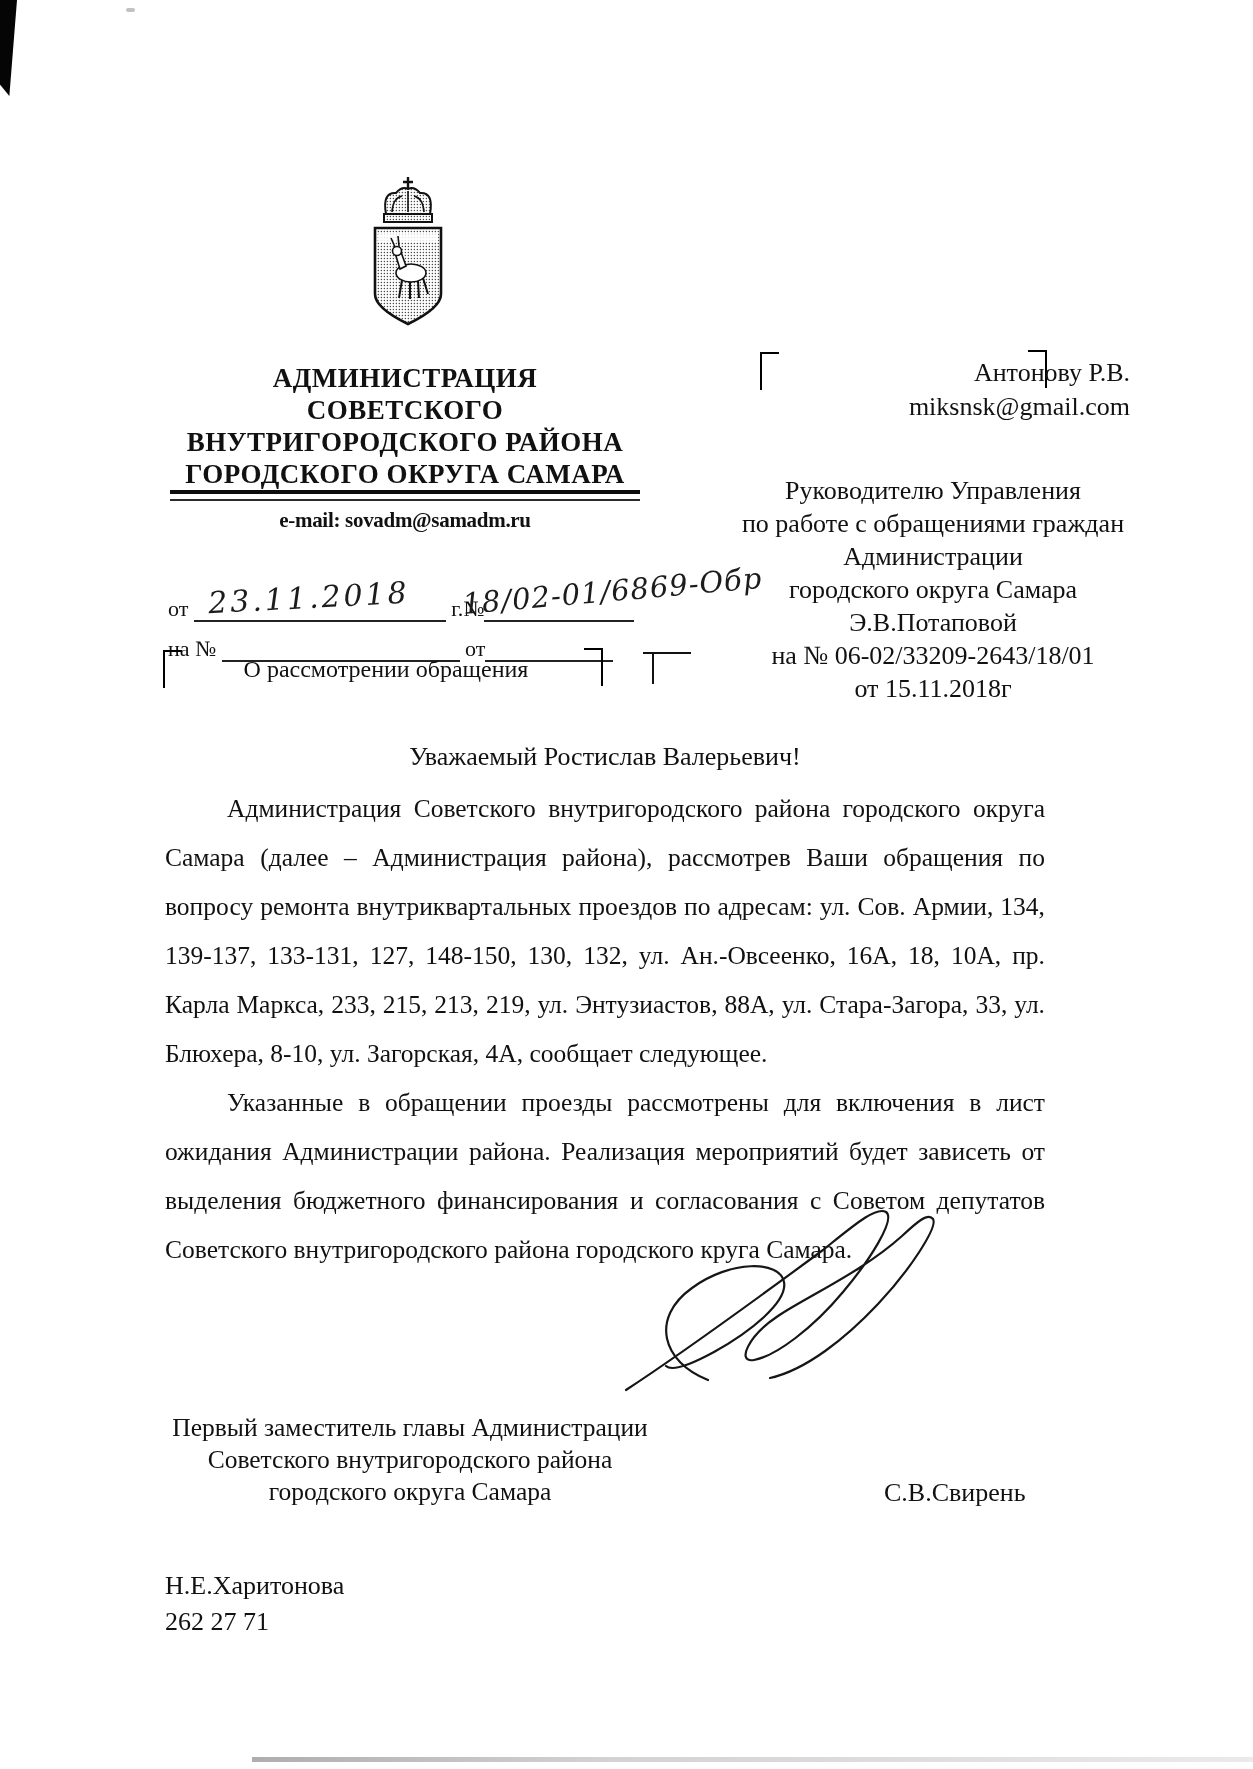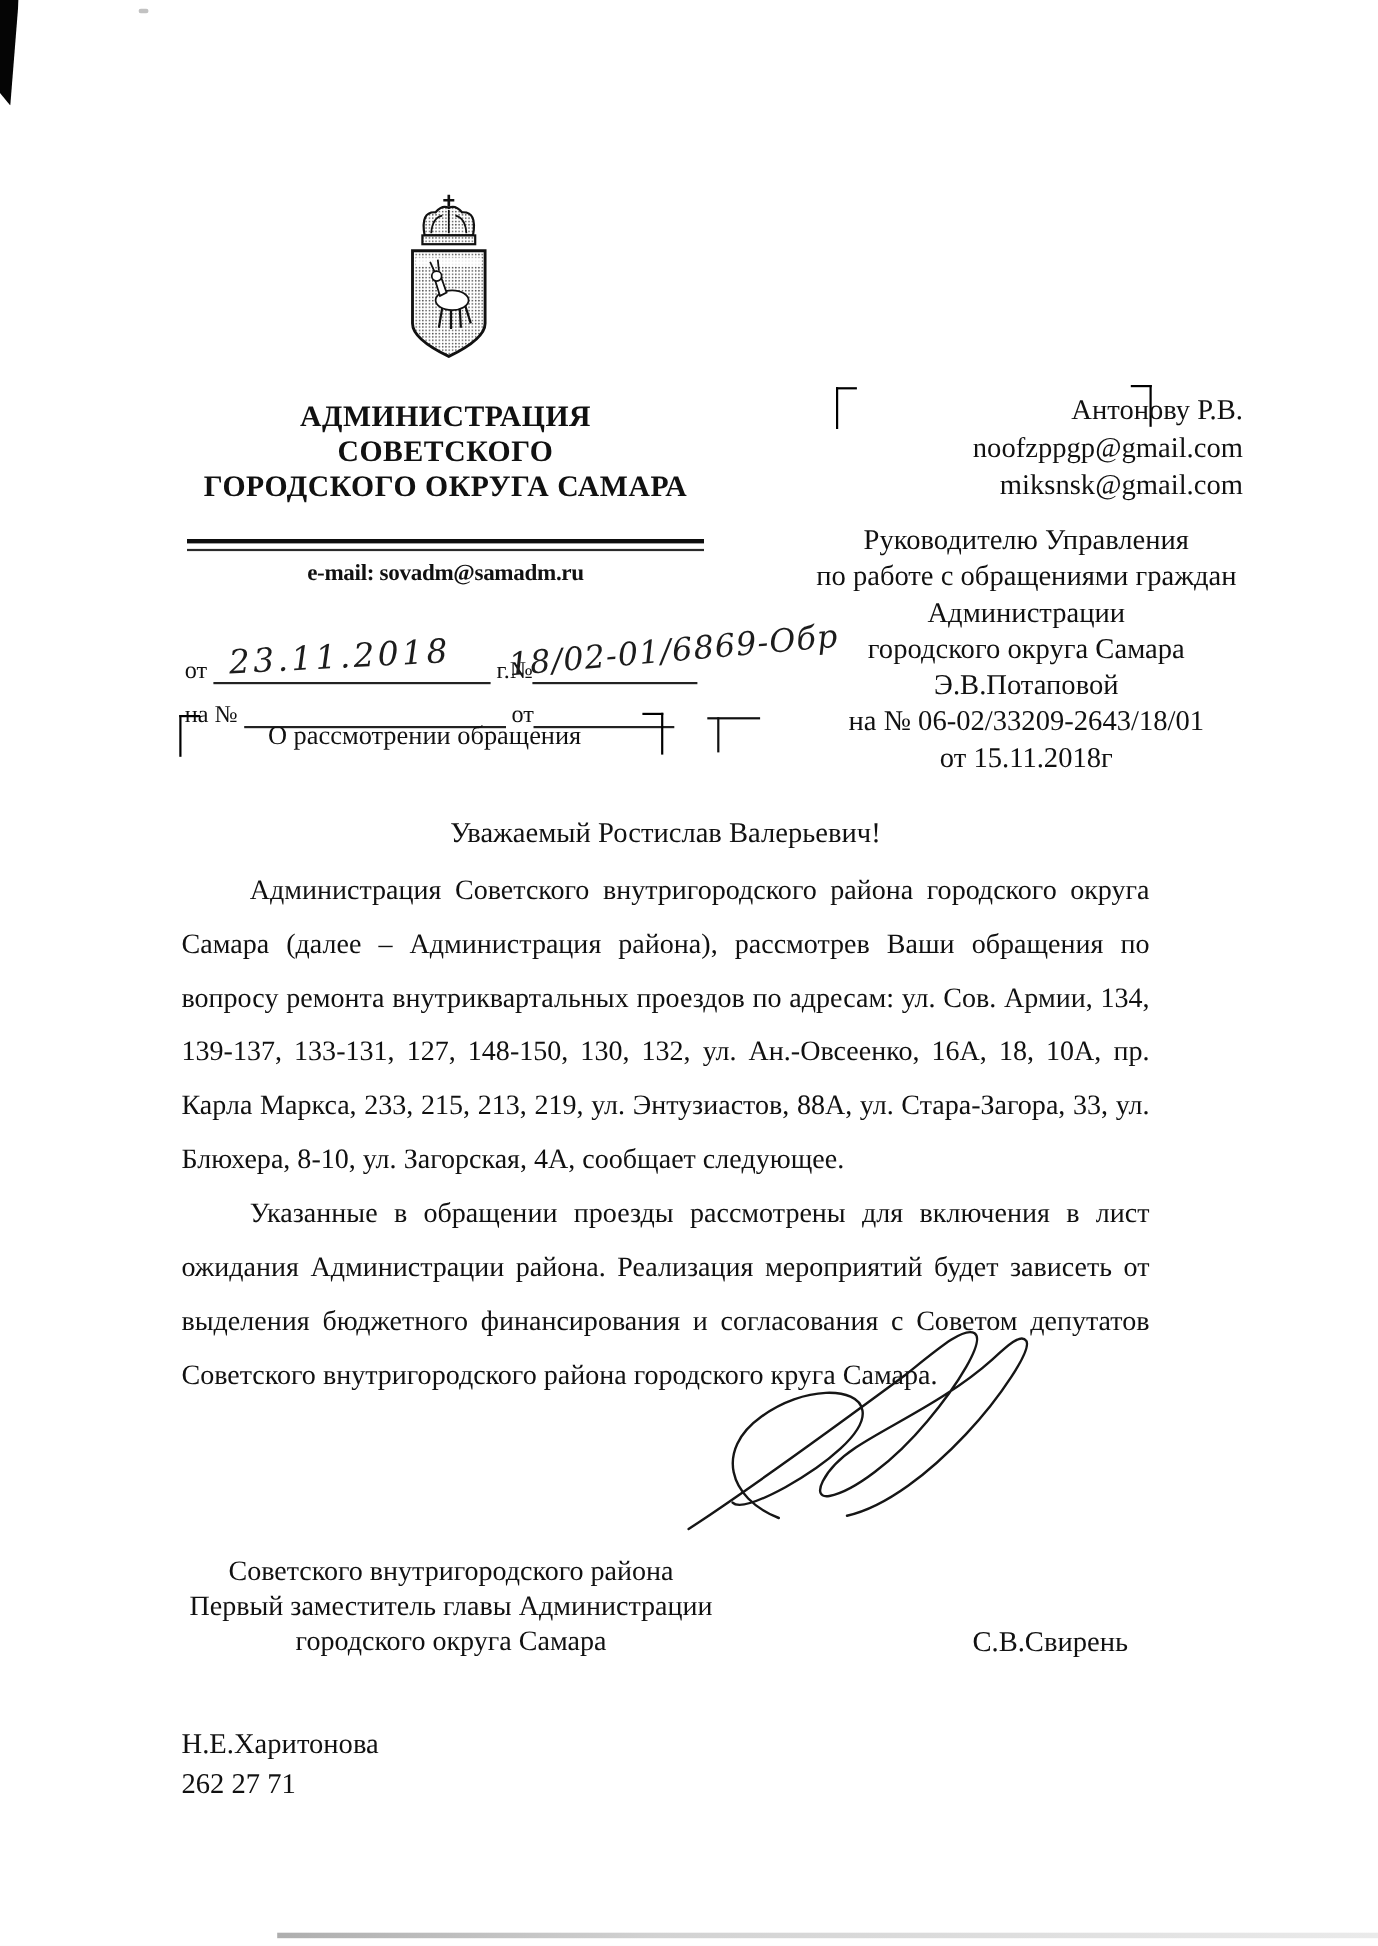--- a/index.html
+++ b/index.html
@@ -103,20 +103,21 @@
         <circle cx="35" cy="75" r="4.5"></circle>
         <path d="M33 71 l-4 -9 M37 70 l-1 -10" fill="none"></path>
         <path d="M40 104 l-3 18 M48 106 l0 17 M56 105 l1 17 M61 102 l5 16" fill="none" stroke-width="2"></path>
       </g>
     </svg>
   </div>
 
   <div class="abs org-block">
     <div>АДМИНИСТРАЦИЯ</div>
     <div>СОВЕТСКОГО</div>
+    <div>ВНУТРИГОРОДСКОГО РАЙОНА</div>
     <div>ГОРОДСКОГО  ОКРУГА САМАРА</div>
   </div>
   <div class="abs rule-thick"></div>
   <div class="abs rule-thin"></div>
 
   <div class="abs addr-block">
     <div class="mail">e-mail: sovadm@samadm.ru</div>
   </div>
 
   <div class="abs row-out">
@@ -135,42 +136,41 @@
 
   <div class="abs bracket tl" style="left:163px;top:650px;"></div>
   <div class="abs bracket tr" style="left:584px;top:648px;"></div>
   <div class="abs subject-line">О рассмотрении обращения</div>
 
   <div class="abs bracket tl" style="left:760px;top:352px;"></div>
   <div class="abs bracket tr" style="left:1028px;top:350px;"></div>
 
   <div class="abs addressee-top">
     <div>Антонову Р.В.</div>
-    <div>noofzppgp@gmail.com</div>
     <div>miksnsk@gmail.com</div>
   </div>
   <div class="abs addressee-main">
     <div>Руководителю Управления</div>
     <div>по работе с обращениями граждан</div>
     <div>Администрации</div>
     <div>городского округа Самара</div>
     <div>Э.В.Потаповой</div>
     <div>на № 06-02/33209-2643/18/01</div>
     <div>от 15.11.2018г</div>
   </div>
 
   <div class="abs salutation">Уважаемый Ростислав Валерьевич!</div>
   <div class="abs body-text">
     <p>Администрация Советского внутригородского района городского округа Самара (далее – Администрация района), рассмотрев Ваши обращения по вопросу ремонта внутриквартальных проездов по адресам: ул. Сов. Армии, 134, 139-137, 133-131, 127, 148-150, 130, 132, ул. Ан.-Овсеенко, 16А, 18, 10А, пр. Карла Маркса, 233, 215, 213, 219, ул. Энтузиастов, 88А, ул. Стара-Загора, 33, ул. Блюхера, 8-10, ул. Загорская, 4А, сообщает следующее.</p>
     <p>Указанные в обращении проезды рассмотрены для включения в лист ожидания Администрации района. Реализация мероприятий будет зависеть от выделения бюджетного финансирования и согласования с Советом депутатов Советского внутригородского района городского круга Самара.</p>
   </div>
 
   <div class="abs sign-position">
+    <div>Первый заместитель главы Администрации</div>
     <div>Советского внутригородского района</div>
-    <div>Первый заместитель главы Администрации</div>
     <div>городского округа Самара</div>
   </div>
 
   <div class="abs signature-svg">
     <svg width="350" height="200" viewBox="0 0 350 200">
       <g fill="none" stroke="#161616" stroke-width="2.2" stroke-linecap="round">
         <path d="M18 192 C70 158 150 100 215 52 C245 28 268 8 278 14 C288 21 262 62 235 94 C205 130 168 158 146 162 C128 165 140 138 170 118 C200 98 254 74 294 38 C308 25 320 14 325 21 C330 29 302 72 270 106 C238 140 198 172 162 180"></path>
         <path d="M100 182 C54 164 42 120 84 90 C122 62 172 62 176 84 C180 104 142 134 106 154 C82 167 64 174 58 168"></path>
       </g>
     </svg>

